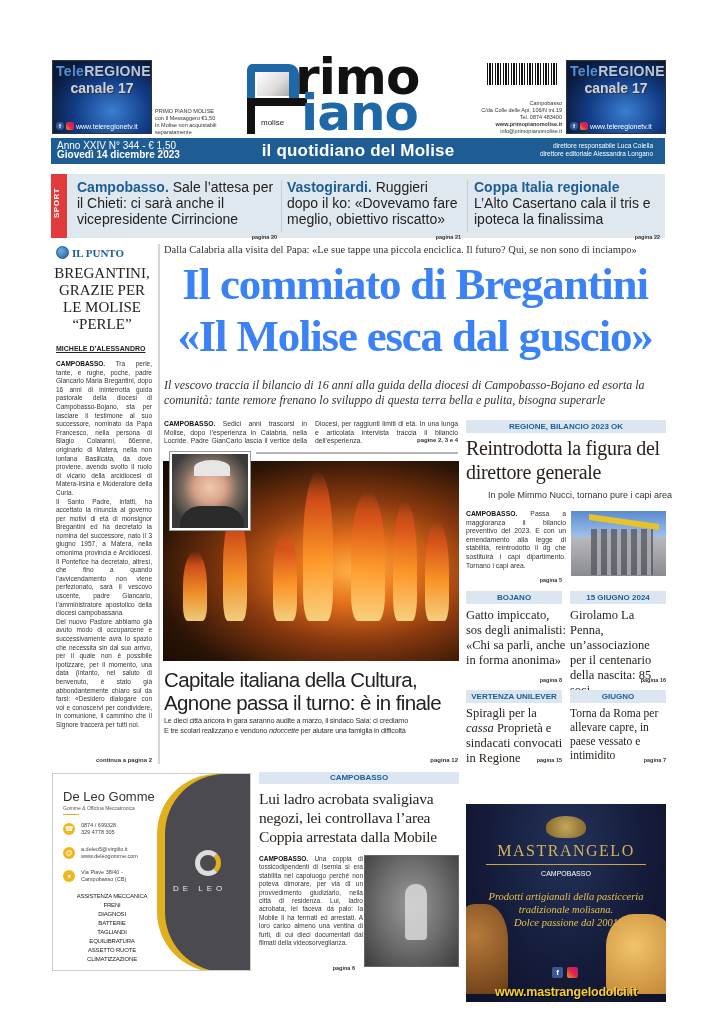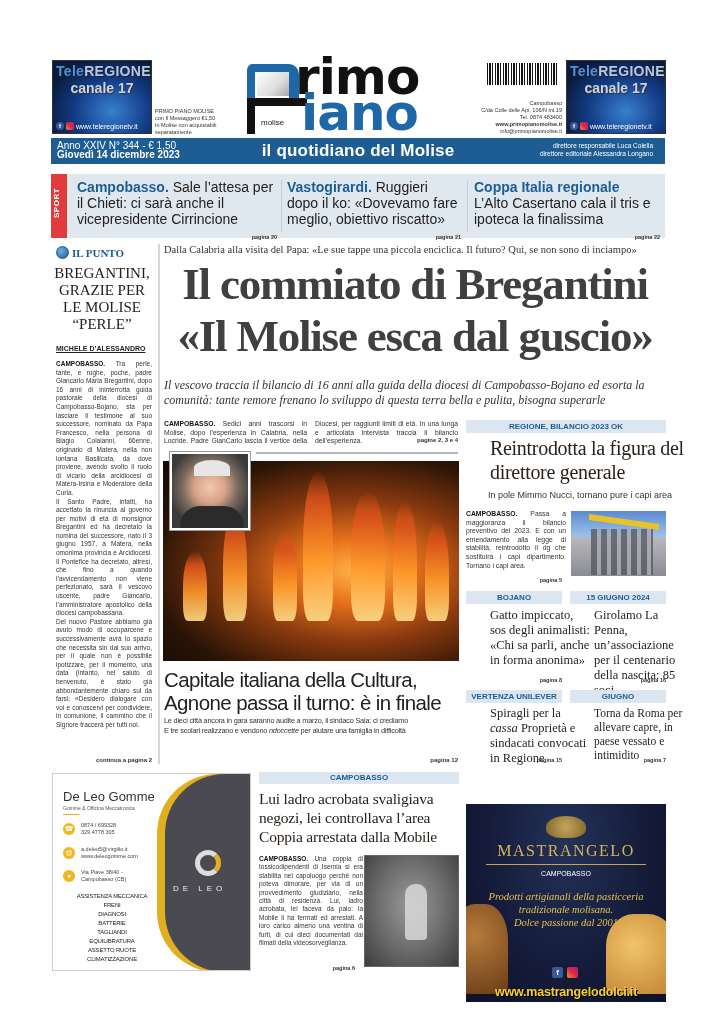--- a/index.html
+++ b/index.html
@@ -48,38 +48,38 @@
   .editorial-title { position: absolute; left: 52px; top: 265px; width: 100px; text-align: center; font-family: "Liberation Serif", serif; font-size: 15px; line-height: 17px; color: #222; }
   .editorial-author { position: absolute; left: 56px; top: 345px; font-size: 7px; font-weight: bold; text-decoration: underline; color: #222; }
   .editorial-body { position: absolute; left: 56px; top: 360px; width: 96px; font-size: 6.5px; line-height: 8.6px; text-align: justify; color: #333; }
   .editorial-body p { margin: 0; }
   .editorial-body b { color: #111; }
   .cont { position: absolute; left: 56px; top: 757px; width: 96px; text-align: right; font-size: 6px; font-weight: bold; color: #333; }
   .col-sep { position: absolute; left: 158px; top: 244px; width: 2px; height: 520px; background: #d6d6d6; }
 
   
   .main-kicker { position: absolute; left: 164px; top: 244px; width: 502px; font-family: "Liberation Serif", serif; font-size: 10.5px; color: #333; white-space: nowrap; }
-  .main-headline { position: absolute; left: 162px; top: 258px; width: 506px; font-family: "Liberation Serif", serif; font-weight: bold; font-size: 45px; line-height: 52px; color: #404040; letter-spacing: -1.2px; white-space: nowrap; text-align: center; }
+  .main-headline { position: absolute; left: 162px; top: 258px; width: 506px; font-family: "Liberation Serif", serif; font-weight: bold; font-size: 45px; line-height: 52px; color: #3b82f6; letter-spacing: -1.2px; white-space: nowrap; text-align: center; }
   .main-sub { position: absolute; left: 164px; top: 378px; width: 502px; font-family: "Liberation Serif", serif; font-style: italic; font-size: 12px; line-height: 14.5px; color: #333; }
   .main-body { position: absolute; left: 164px; top: 420px; width: 294px; font-size: 6.8px; line-height: 8.5px; color: #333; column-count: 2; column-gap: 8px; text-align: justify; }
   .main-body b { color: #111; }
   .main-page { position: absolute; left: 360px; top: 437px; width: 98px; text-align: right; font-size: 6px; font-weight: bold; color: #333; }
   .main-photo { position: absolute; left: 163px; top: 461px; width: 296px; height: 200px; background: radial-gradient(ellipse at 65% 55%, #ffb347 0%, #e8731c 20%, #8b3a0f 45%, #2a1406 75%, #120904 100%); overflow: hidden; }
   .flame { position: absolute; bottom: 40px; width: 24px; border-radius: 50% 50% 20% 20%; background: linear-gradient(to top, #ffde8a, #ff9a2a 40%, #d9501a 80%, transparent); opacity: 0.9; }
   .inset-photo { position: absolute; left: 170px; top: 452px; width: 80px; height: 78px; background: radial-gradient(circle at 50% 45%, #f0c9b0 0%, #d8a28a 28%, #7a6a5e 50%, #3a3a3a 75%); border: 2px solid #fff; box-shadow: 0 0 0 1px #999; }
   .inset-photo .hair { position: absolute; left: 22px; top: 6px; width: 36px; height: 16px; border-radius: 50% 50% 0 0; background: #e6e6e6; }
   .inset-photo .coat { position: absolute; left: 8px; bottom: 0; width: 64px; height: 22px; border-radius: 20px 20px 0 0; background: #2b2b2b; }
   .photo-top-rule { position: absolute; left: 256px; top: 452px; width: 202px; height: 2px; background: #b5b5b5; }
   .culture-head { position: absolute; left: 164px; top: 668px; width: 296px; font-size: 20.5px; line-height: 23px; color: #222; letter-spacing: -0.6px; white-space: nowrap; }
   .culture-sub { position: absolute; left: 164px; top: 716px; width: 296px; font-size: 7.3px; line-height: 9.5px; color: #333; letter-spacing: -0.2px; white-space: nowrap; }
   .culture-page { position: absolute; left: 360px; top: 757px; width: 98px; text-align: right; font-size: 6px; font-weight: bold; color: #333; }
 
   
   .rtag { position: absolute; height: 13px; background: #dbe6f1; color: #1d5d94; font-weight: bold; font-size: 8px; line-height: 13px; text-align: center; }
-  .rhead { position: absolute; font-family: "Liberation Serif", serif; color: #2a221c; margin-left: 24px; }
+  .rhead { position: absolute; font-family: "Liberation Serif", serif; color: #2a221c; }
   .rbody { position: absolute; font-size: 6.8px; line-height: 8.6px; color: #333; text-align: justify; }
   .rbody b { color: #111; }
   .rpage { position: absolute; font-size: 5.5px; font-weight: bold; color: #333; text-align: right; }
   .building { position: absolute; left: 571px; top: 511px; width: 95px; height: 65px; background: linear-gradient(180deg, #5a8bd0 0%, #9fc2ea 40%, #b8b8bc 41%, #8a8a92 100%); overflow: hidden; }
   .building .strip { position: absolute; left: 18px; top: 8px; width: 70px; height: 6px; background: #e8c22a; transform: skewY(8deg); }
   .building .windows { position: absolute; left: 20px; top: 18px; width: 62px; height: 46px; background: repeating-linear-gradient(90deg, #5a5a62 0 6px, #a8a8b0 6px 10px), #777; opacity: 0.8; }
 
   
   .ad-deleo { position: absolute; left: 52px; top: 773px; width: 199px; height: 198px; background: #fff; border: 1px solid #ccc; overflow: hidden; }
   .ad-deleo .dark { position: absolute; left: 112px; top: 0; width: 90px; height: 198px; background: #4a4a50; border-radius: 60px 0 0 60px; box-shadow: -8px 0 0 #e0b020; }

